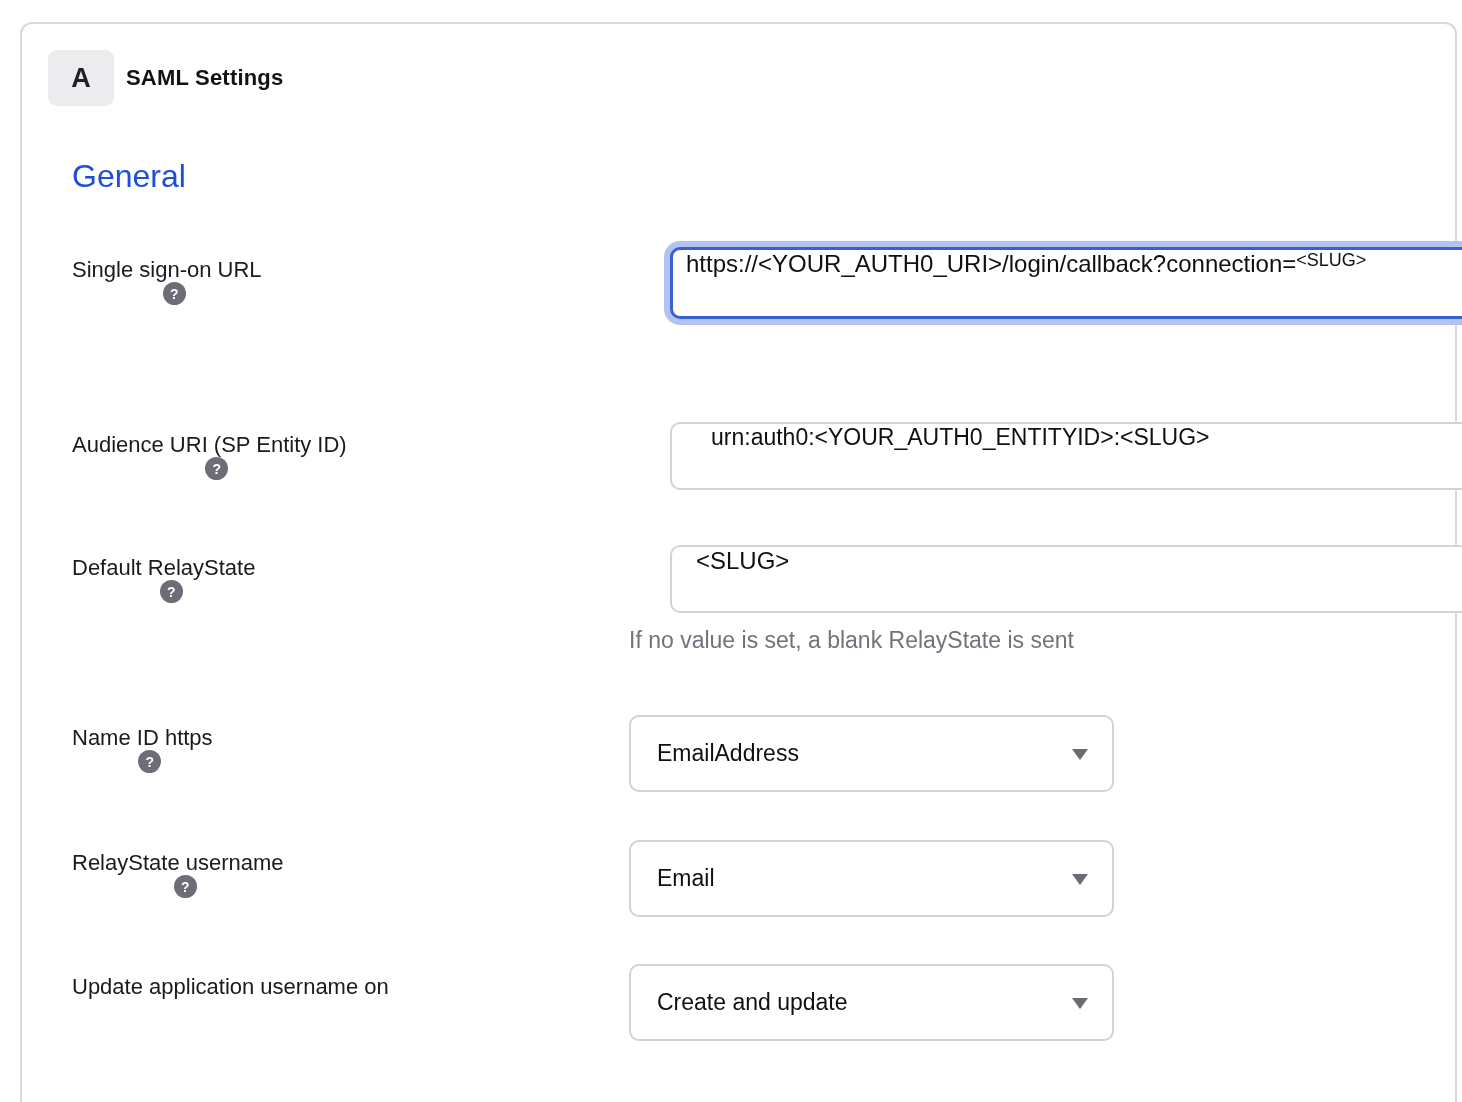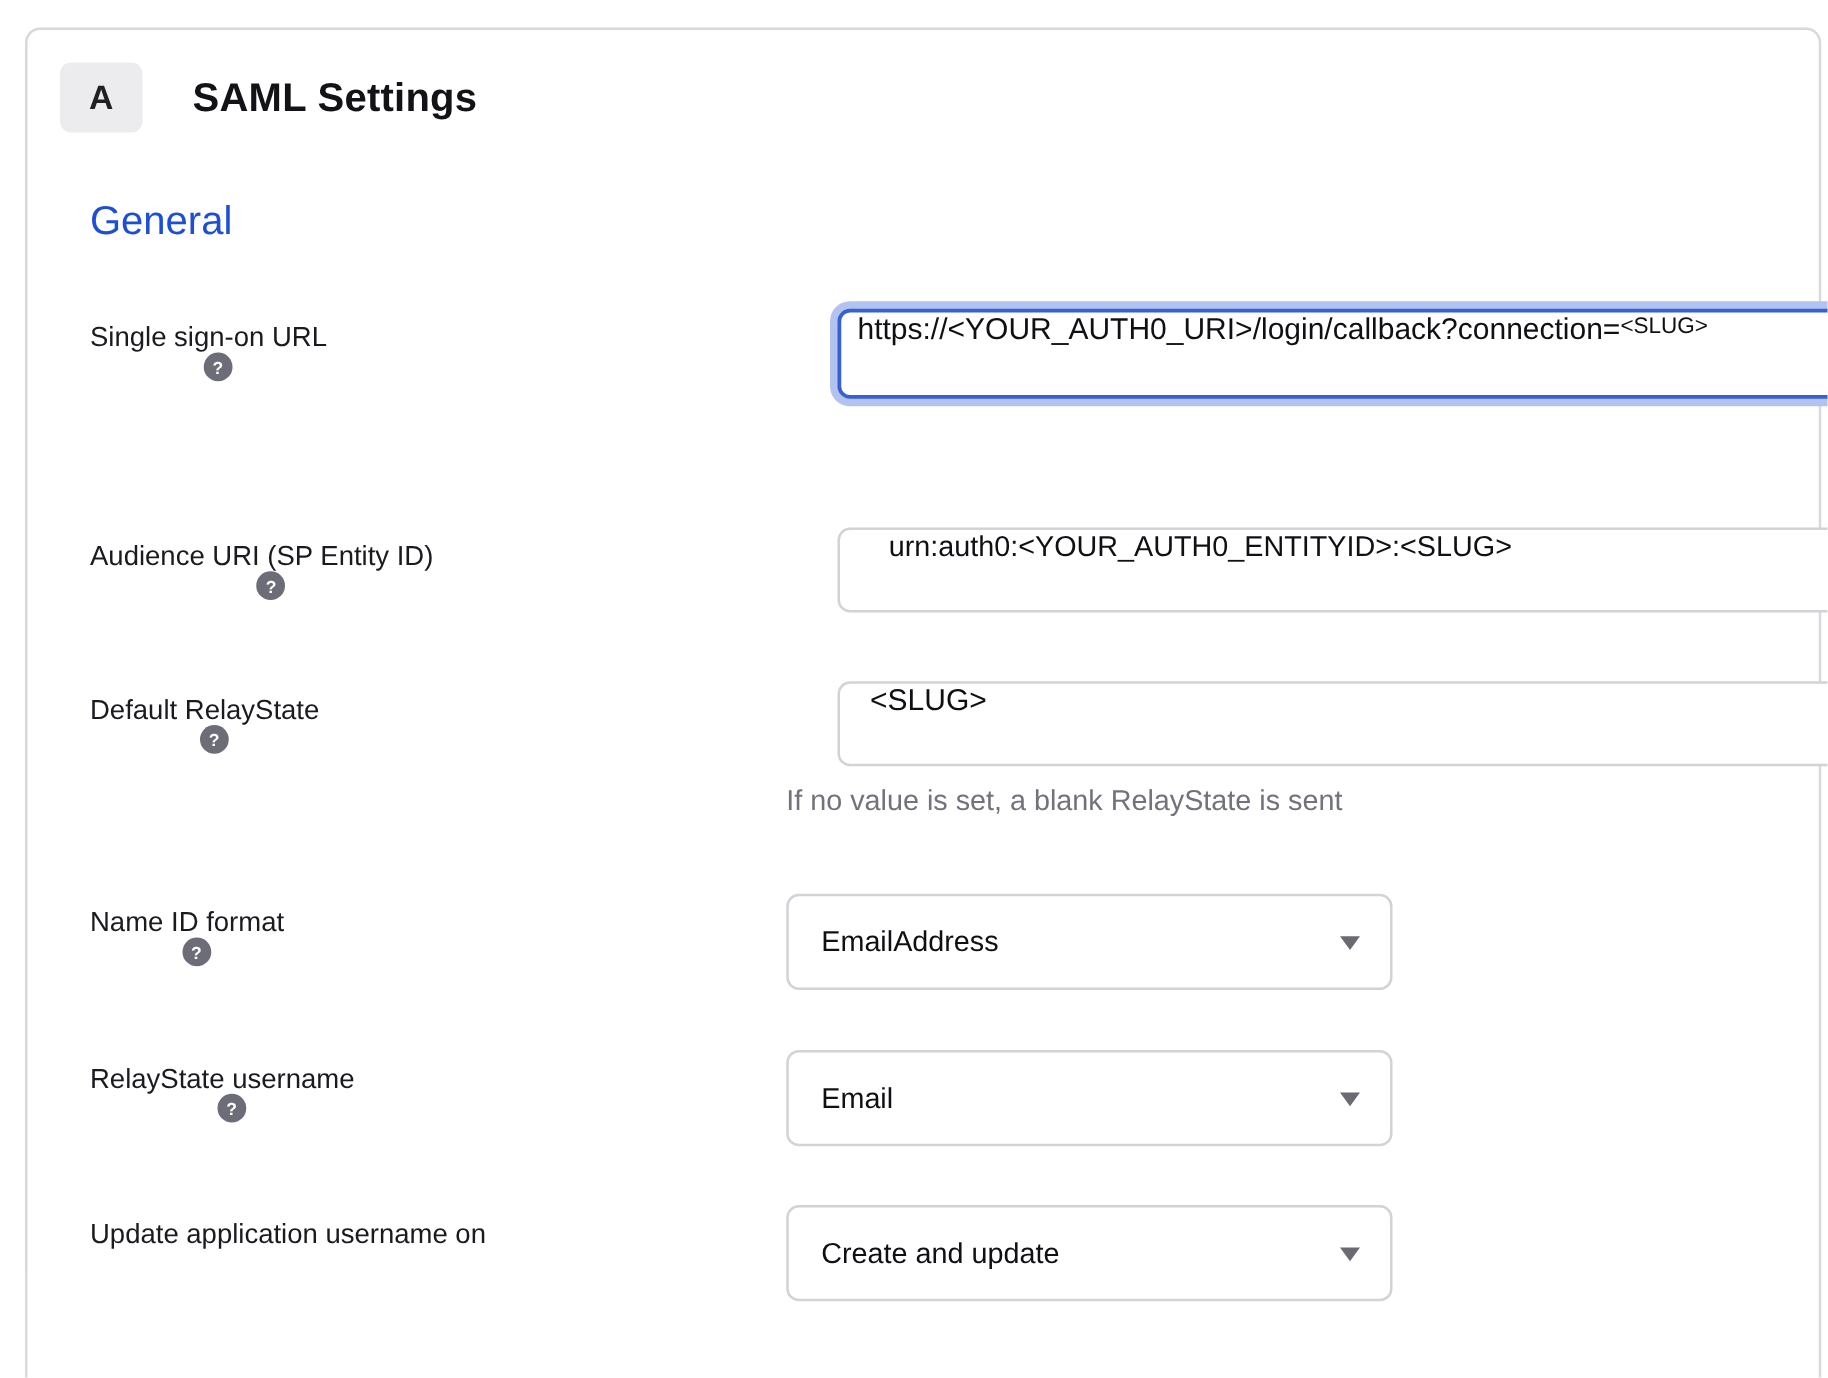--- a/index.html
+++ b/index.html
@@ -27,22 +27,22 @@
     display: flex; align-items: center;
   }
   .badge {
     width: 66px; height: 56px;
     background: #ececee;
     border-radius: 9px;
     display: flex; align-items: center; justify-content: center;
     font-size: 27px; font-weight: 700; color: #1f1f24;
   }
   .panel-title {
-    margin-left: 40px;
-    font-size: 32px; font-weight: 700; color: #121217;
+    margin-left: 12px;
+    font-size: 22px; font-weight: 700; color: #121217;
     letter-spacing: 0.2px;
   }
 
   .section-title {
     position: absolute;
     left: 50px; top: 134px;
     font-size: 32px; font-weight: 400; color: #1d4ed8;
   }
 
   .row { position: absolute; left: 50px; right: 30px; }
@@ -182,21 +182,21 @@
         <span class="help-icon">?</span>
       </div>
       <div class="control">
         <div class="text-input pad-md" role="textbox">&lt;SLUG&gt;</div>
         <div class="helper-text">If no value is set, a blank RelayState is sent</div>
       </div>
     </div>
 
     <div class="row" id="row-nameid">
       <div class="row-label">
-        <span>Name ID format</span>
+        <span>Name ID https</span>
         <span class="help-icon">?</span>
       </div>
       <div class="control">
         <div class="select-box" role="combobox">
           <span>EmailAddress</span>
           <span class="caret-down"></span>
         </div>
       </div>
     </div>
 

